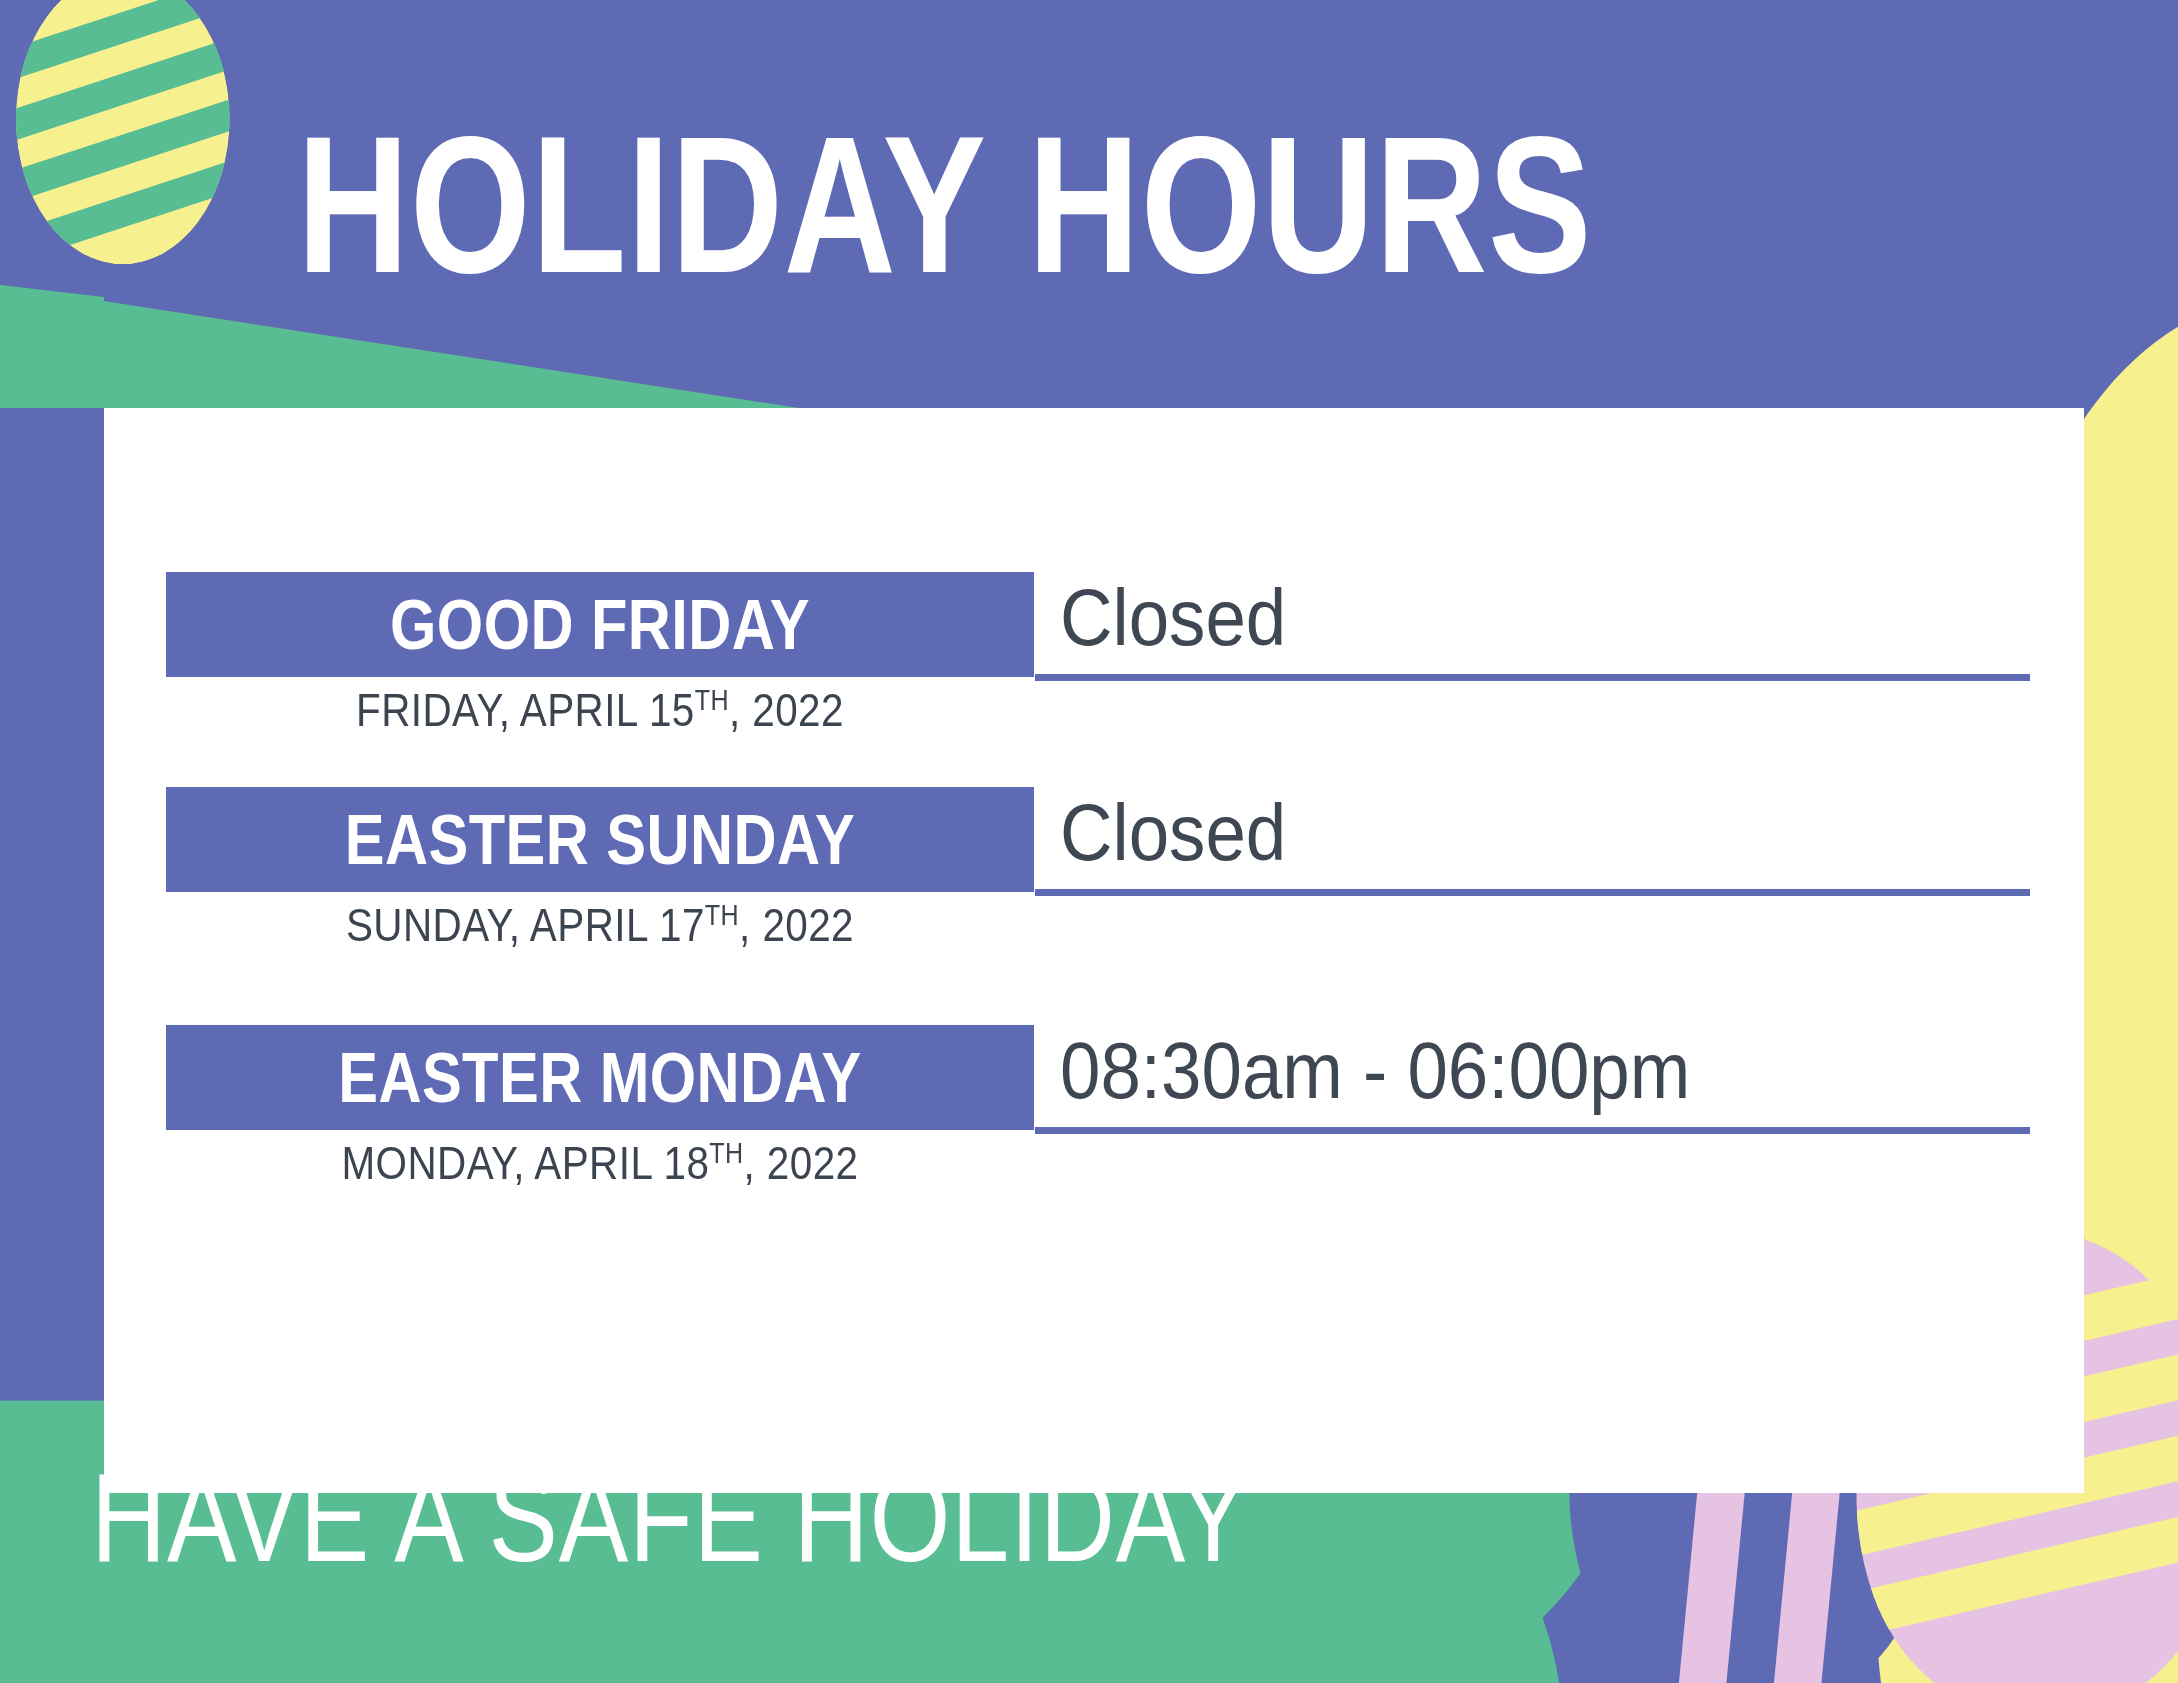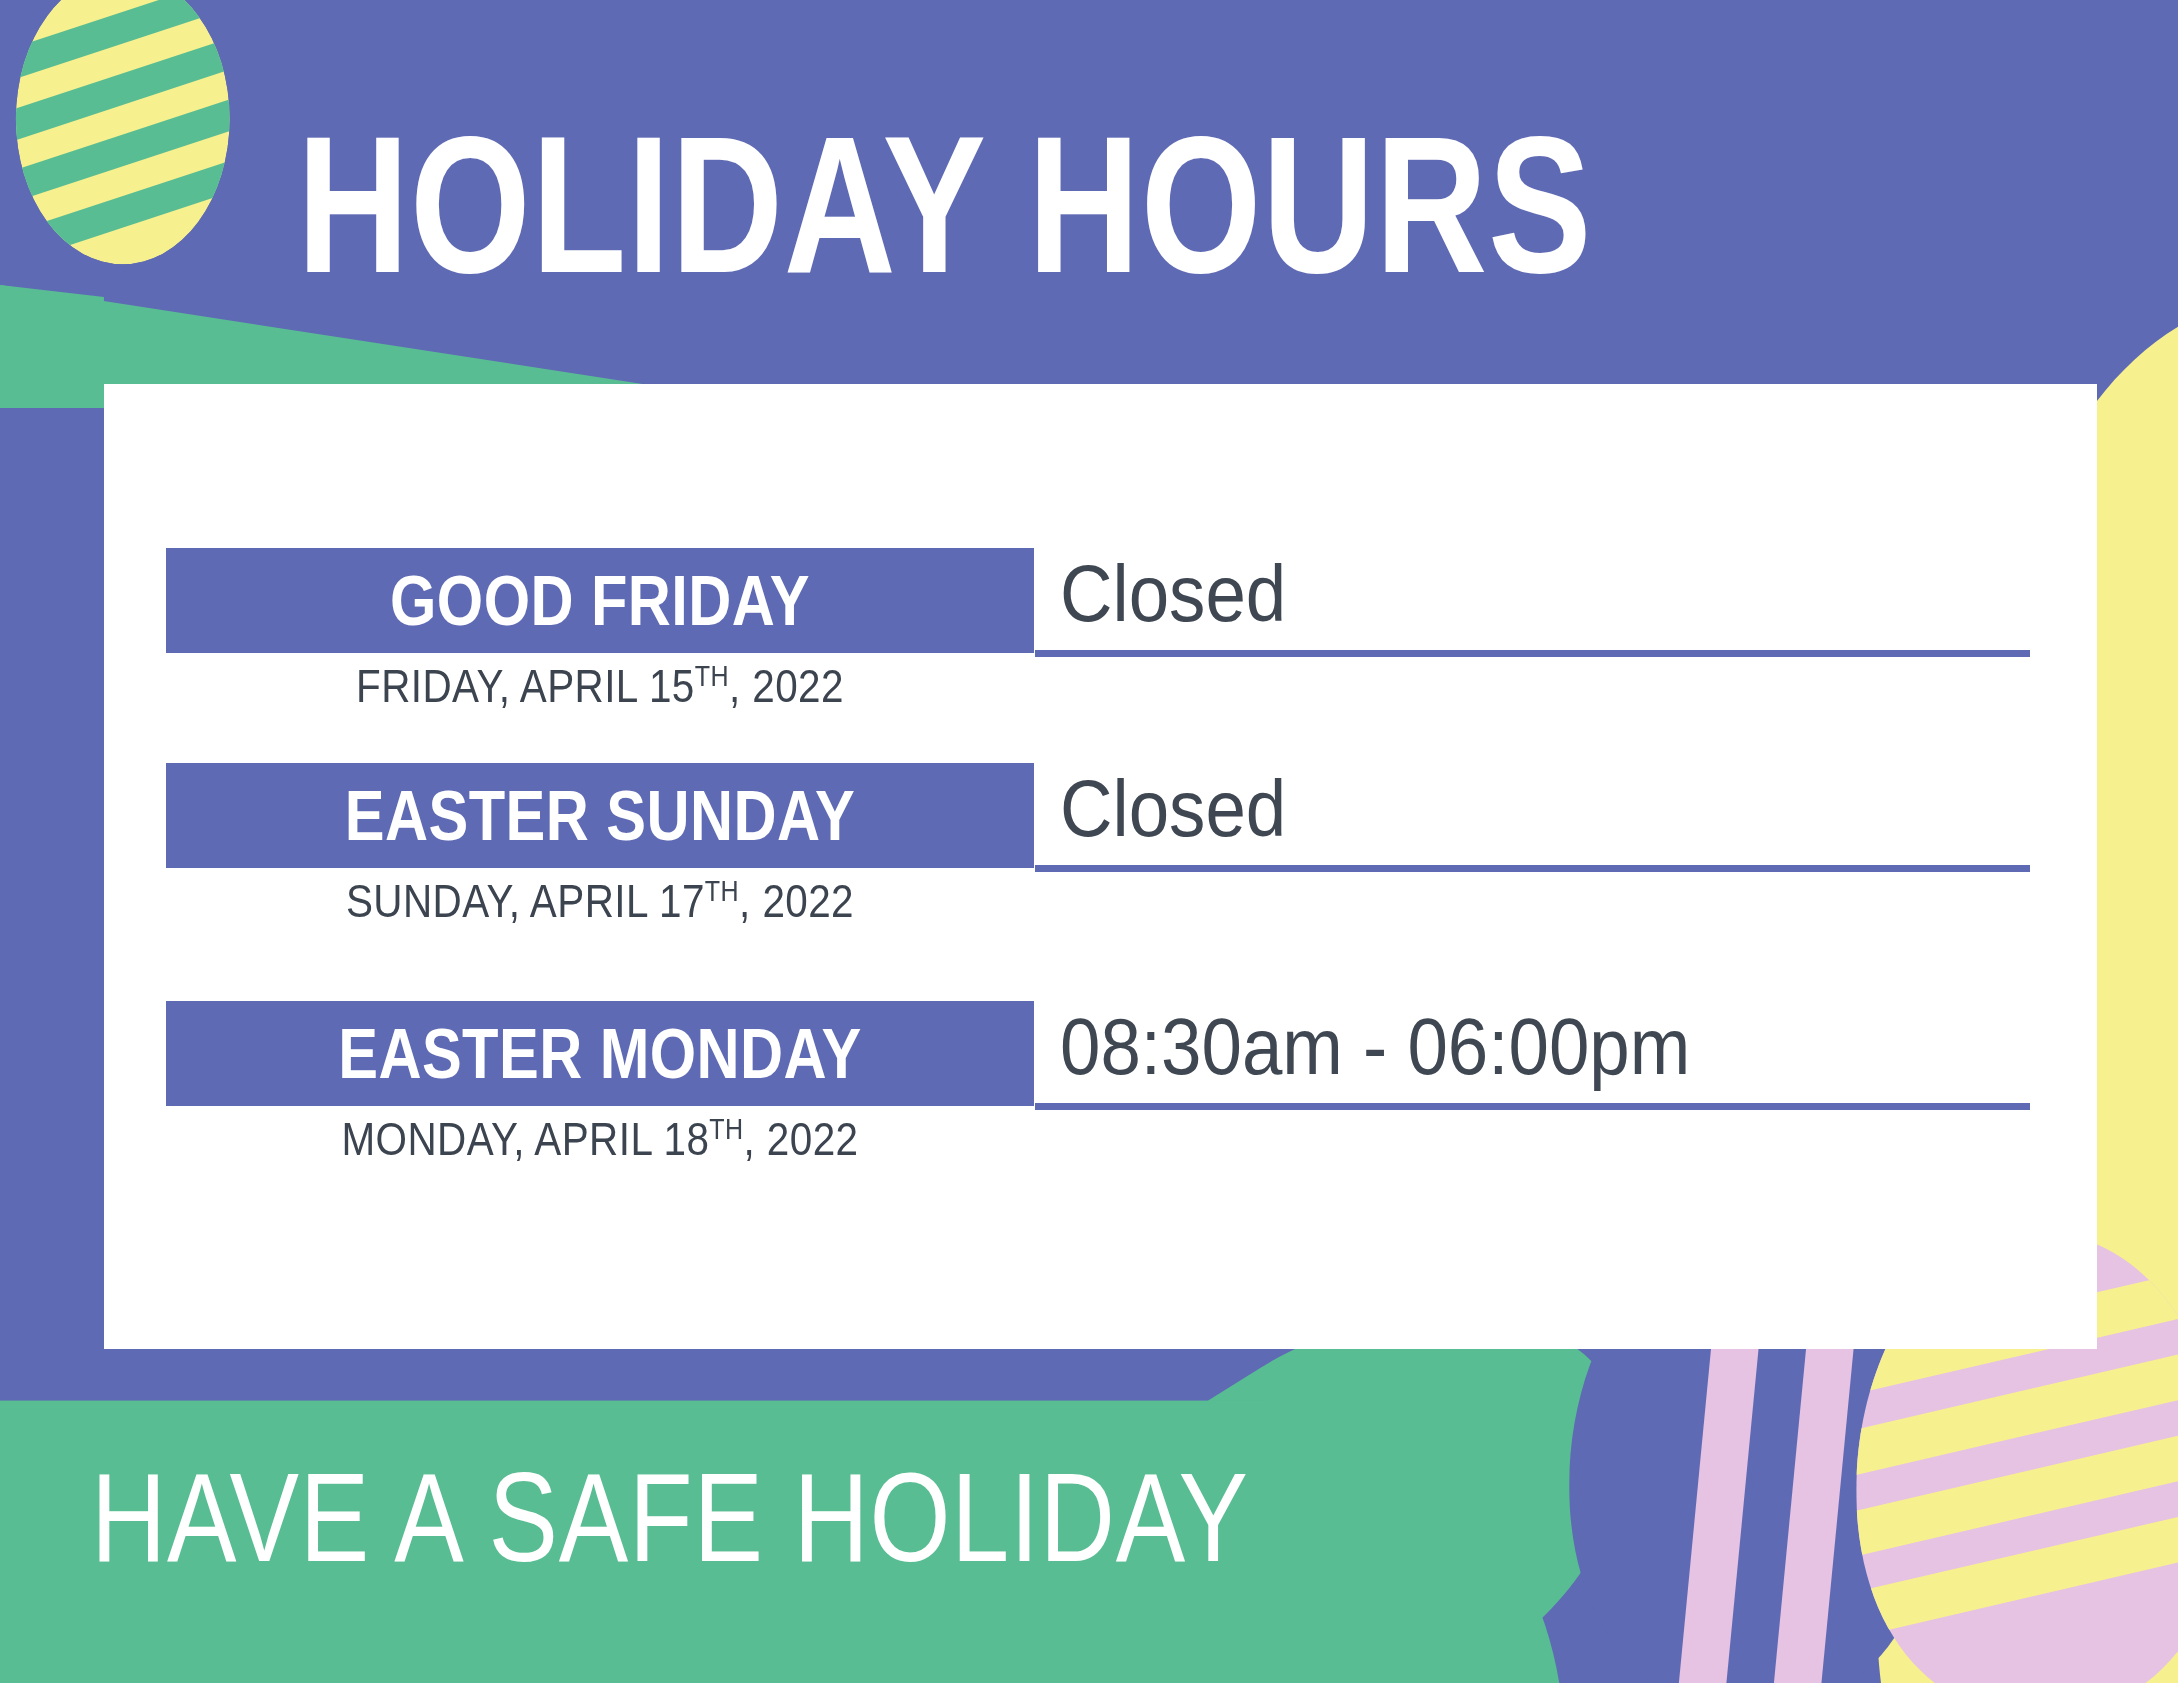--- a/index.html
+++ b/index.html
@@ -37,25 +37,24 @@
     letter-spacing: 1px;
     transform: scaleX(0.80);
     transform-origin: left center;
     white-space: nowrap;
   }
 
   
   #card {
     position: absolute;
     left: 104px;
-    top: 384px;
+    top: 408px;
     width: 1980px;
-    height: 965px;
+    height: 1085px;
     background: #ffffff;
-    padding-left: 13px;
   }
 
   
   .row {
     position: absolute;
     left: 0;
     width: 1980px;
   }
   #row-0 { top: 164px; }
   #row-1 { top: 379px; }

